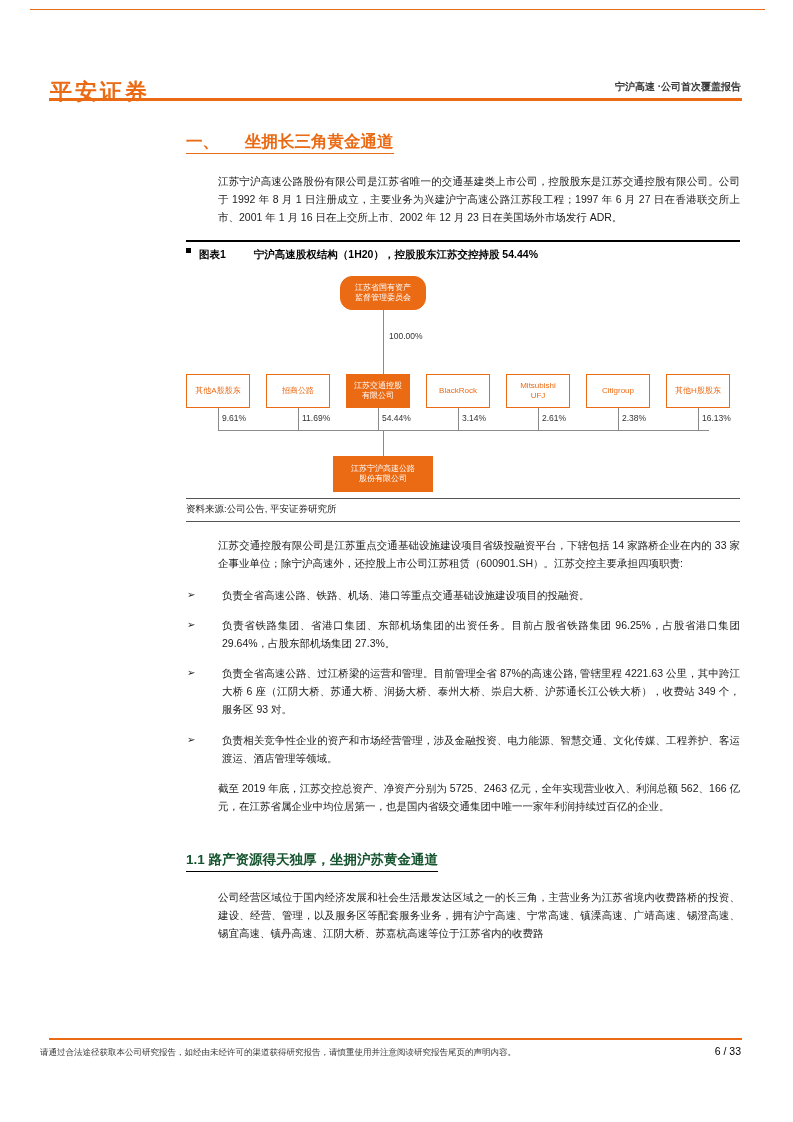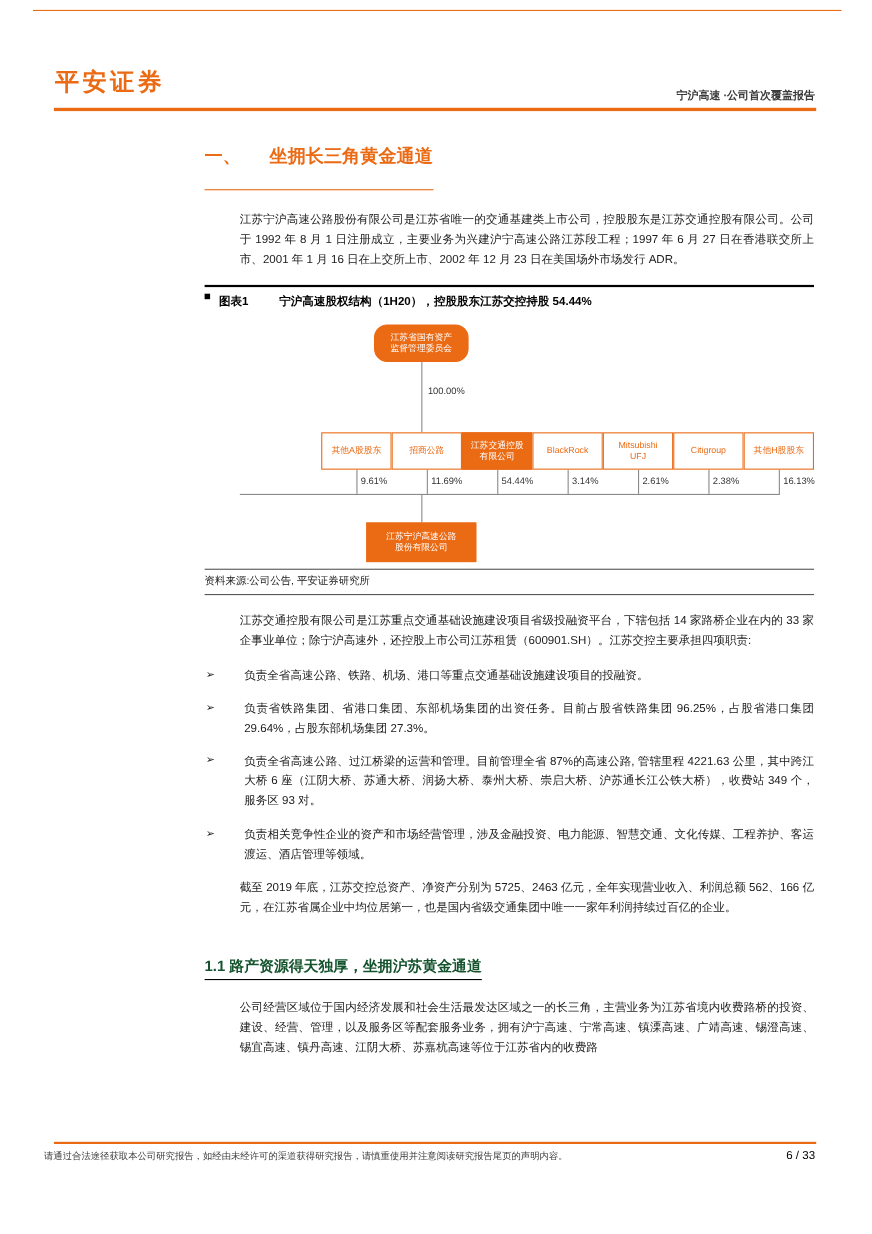--- a/index.html
+++ b/index.html
@@ -2,29 +2,29 @@
 <html><head>
 <meta charset="utf-8">
 <style>
   * { margin:0; padding:0; box-sizing:border-box; }
   html,body { background:#ffffff; }
   body { font-family:"Liberation Sans","DejaVu Sans",sans-serif; color:#1a1a1a; }
   .page { position:relative; width:793px; height:1122px; background:#fff; overflow:hidden; margin:0 auto; }
 
   
   .topline  { position:absolute; left:30px; right:28px; top:9px;  height:1px;   background:#EB6A14; }
-  .logo     { position:absolute; left:50px; top:60px; font-size:22px; font-weight:bold; color:#EB6A14; letter-spacing:3px; }
+  .logo     { position:absolute; left:50px; top:77px; font-size:22px; font-weight:bold; color:#EB6A14; letter-spacing:3px; }
   .report-label { position:absolute; right:52px; top:80px; font-size:10px; font-weight:bold; color:#3a3a3a; }
   .headline { position:absolute; left:49px; right:51px; top:98px; height:3px; background:#EB6A14; }
 
   
   .content { position:absolute; left:186px; top:131px; width:554px; }
 
   .sec-title { display:inline-block; color:#EB6A14; font-size:16.5px; font-weight:bold;
-               border-bottom:1.5px solid #EB6A14; padding-bottom:19px; margin-bottom:18px; }
+               border-bottom:1.5px solid #EB6A14; padding-bottom:0; margin-bottom:18px; }
   .sec-num { padding-right:26px; }
 
   .para { font-size:10.5px; line-height:1.72; text-align:justify; color:#1a1a1a; margin-bottom:14px;margin-left:32px; }
 
   
   .fig-header { border-top:2px solid #000; margin-top:12px; padding:6px 0 4px;
                 font-size:10.5px; font-weight:bold; color:#000; display:flex; align-items:flex-start; }
   .sq { width:5px; height:5px; background:#000; display:inline-block; margin-right:8px; flex:0 0 5px; }
   .fig-label { margin-right:28px; }
 
@@ -32,21 +32,21 @@
   .org-box { border:1px solid #EB6A14; color:#EB6A14; background:#fff;
              display:flex; align-items:center; justify-content:center; text-align:center;
              line-height:1.3; white-space:pre-line; padding:2px 1px; }
   .org-box.filled { background:#EB6A14; color:#fff; }
   .org-top  { position:absolute; left:154px; top:2px;  width:86px;  height:34px;border-radius:12px; }
   .vline, .tick { width:1px; background:#8a8a8a; }
   .v-top  { position:absolute; left:197px; top:36px;  height:64px; }
   .v-drop { position:absolute; left:197px; top:156px; height:26px; }
   .pct { font-size:8.5px; color:#333; white-space:nowrap; }
   .pct-top { position:absolute; left:203px; top:57px; }
-  .org-row { position:absolute; left:0; top:100px; width:100%; display:flex; justify-content:flex-end; }
+  .org-row { position:absolute; left:0; top:100px; width:100%; display:flex; justify-content:flex-start;gap:16px; }
   .org-cell { position:relative; width:64px; height:56px; }
   .org-cell .org-box { height:34px; width:100%; }
   .org-cell .tick { position:absolute; left:50%; top:34px; height:22px; }
   .org-cell .pct  { position:absolute; left:calc(50% + 4px); top:39px; }
   .hline { position:absolute; left:32px; top:156px; width:491px; height:1px; background:#8a8a8a; }
   .org-bottom { position:absolute; left:147px; top:182px; width:100px; height:36px; }
 
   .fig-source { border-top:1px solid #555; border-bottom:1px solid #555; 
                 font-size:9.5px; color:#222; padding:4px 0 5px; margin-bottom:14px; }
 

